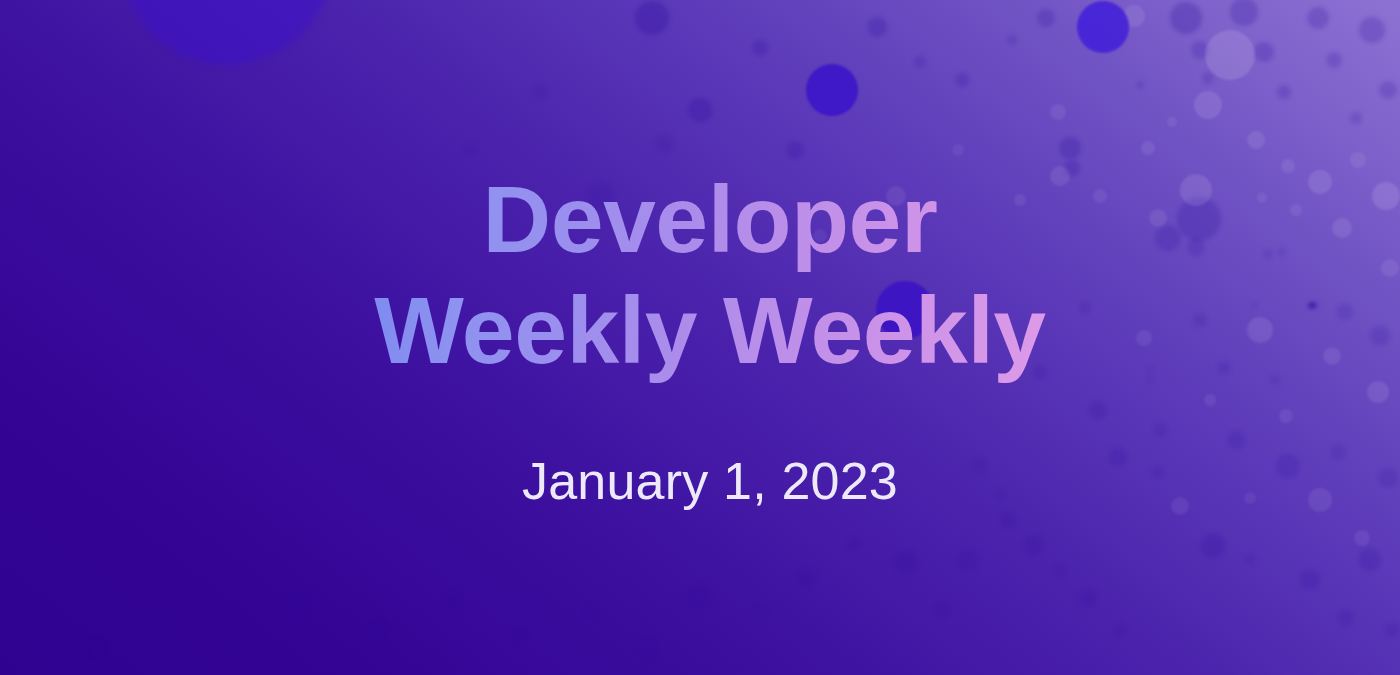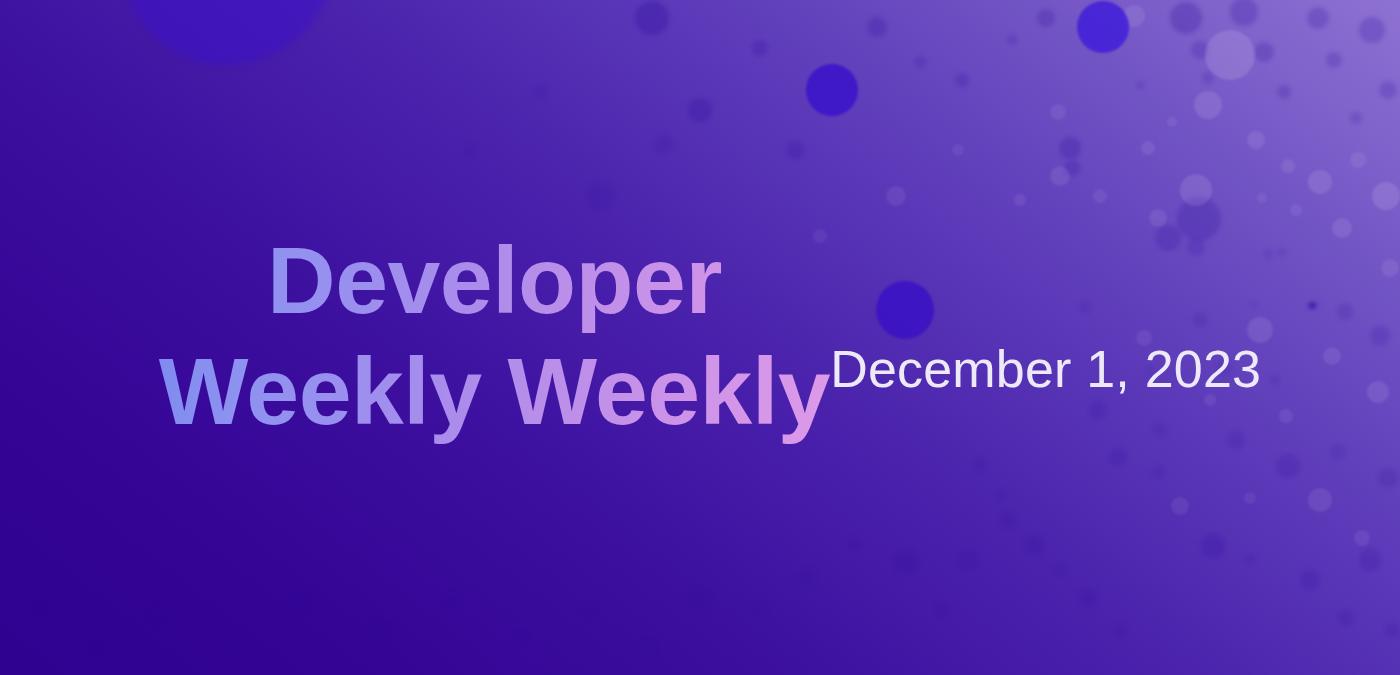--- a/index.html
+++ b/index.html
@@ -42,21 +42,21 @@
   
   .blur-soft  { filter: blur(1.1px); }
   .blur-mid   { filter: blur(2.2px); }
   .blur-big   { filter: blur(3.5px); }
 
   
   #content {
     position:absolute;
     inset:0;
     display:flex;
-    flex-direction:row;
+    flex-direction:column;
     align-items:center;
     justify-content:center;
     text-align:center;
     padding-left:20px;
   }
 
   #title {
     font-size:95px;
     font-weight:700;
     line-height:1.16;
@@ -244,16 +244,16 @@
           <circle cx="1103" cy="27" r="26" fill="#4421d8" opacity="0.9"></circle>
         </g>
     </svg>
   </div>
 
   <div id="content">
     <h1 id="title">
       <span class="line">Developer</span>
       <span class="line">Weekly Weekly</span>
     </h1>
-    <div id="subtitle">December 1, 2023</div>
+    <div id="subtitle">January 1, 2023</div>
   </div>
 
 </div>
 
 </body></html>

